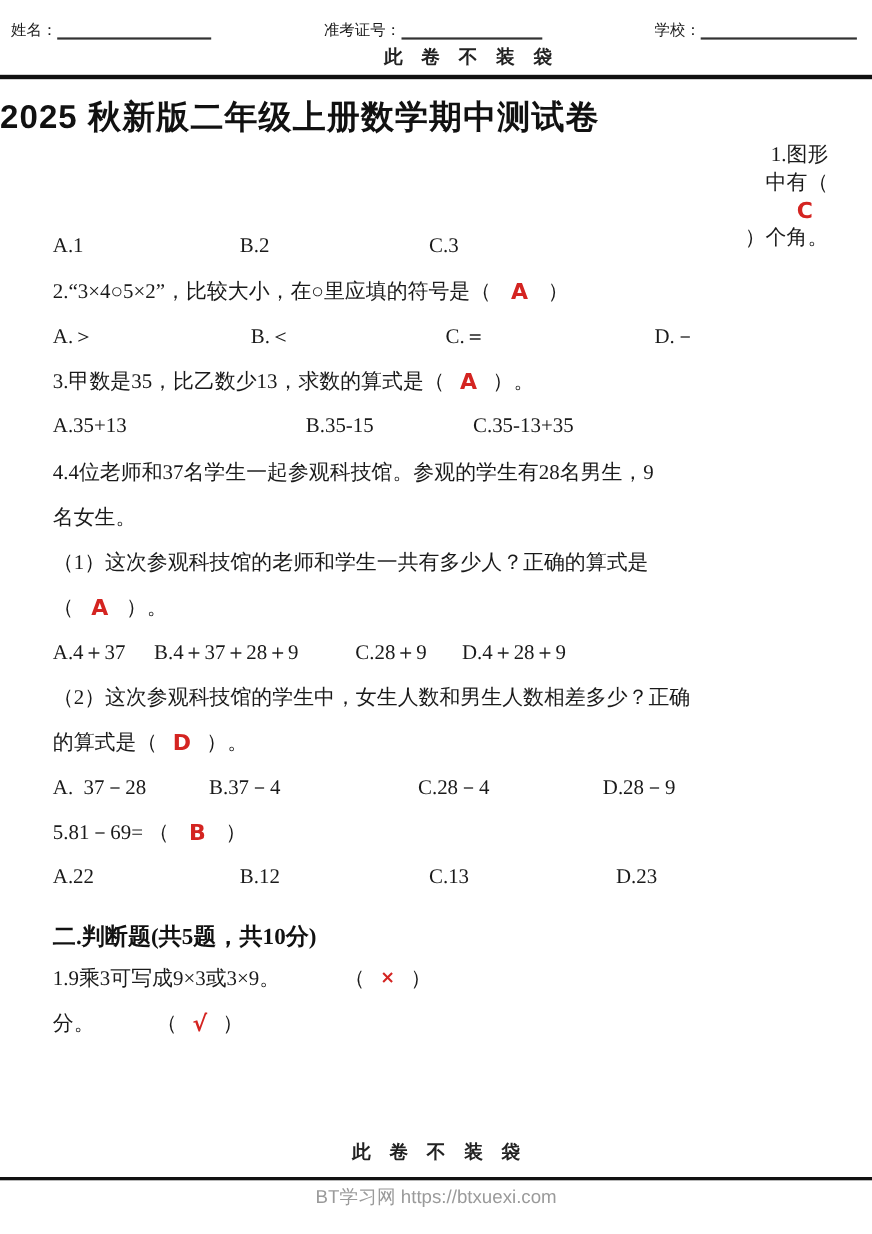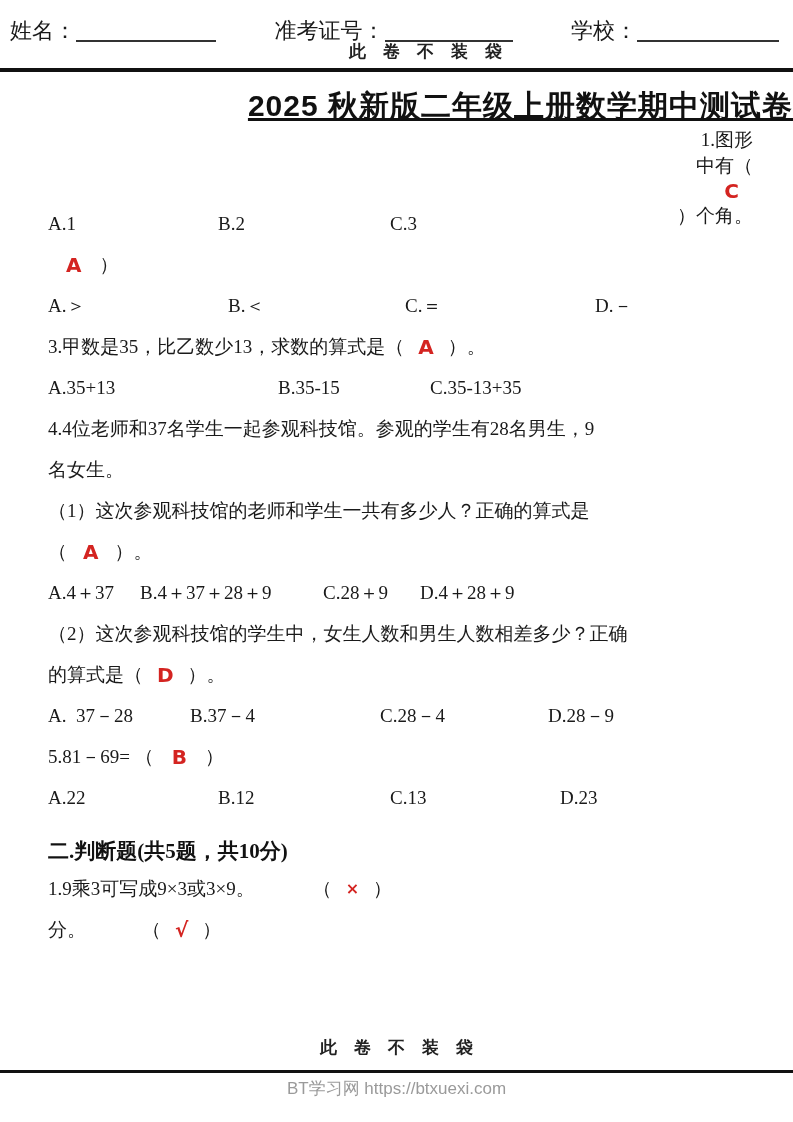--- a/index.html
+++ b/index.html
@@ -5,34 +5,34 @@
   html,body{margin:0;padding:0;background:#ffffff;}
   body{
     width:793px;height:1122px;position:relative;overflow:hidden;
     font-family:"Liberation Serif","DejaVu Serif",serif;
     color:#1a1a1a;font-size:19px;
   }
   .page{position:relative;width:793px;height:1122px;}
 
   
   .topbar{position:relative;height:68px;border-bottom:4px solid #111;}
-  .topbar-row{display:flex;justify-content:space-between;padding:16px 14px 0 10px;font-size:22px;}
+  .topbar-row{display:flex;justify-content:space-between;padding:16px 14px 0 10px;font-size:14px;}
   .blank-line{display:inline-block;border-bottom:2px solid #333;height:18px;vertical-align:-4px;}
   .blank-name{width:140px;}
   .blank-ticket{width:128px;}
   .blank-school{width:142px;}
   .seal-top{
     position:absolute;top:40px;left:0;right:0;text-align:center;
     font-weight:bold;font-size:17px;color:#222;margin-left:58px;
   }
 
   
   .title{
-    text-align:right;margin-top:14px;font-size:30px;font-weight:bold;
-    font-family:"Liberation Sans","DejaVu Sans",sans-serif;letter-spacing:1px;color:#111;text-decoration:underline;
+    text-align:left;margin-top:14px;font-size:30px;font-weight:bold;
+    font-family:"Liberation Sans","DejaVu Sans",sans-serif;letter-spacing:1px;color:#111;
   }
 
   
   .content{padding:0 40px 0 48px;}
   .sec-heading{font-size:21px;font-weight:bold;margin-top:16px;height:34px;display:flex;align-items:center;color:#111;}
   .line{height:41px;display:flex;align-items:center;white-space:pre;}
   .q1-line{height:70px;align-items:flex-end;padding-bottom:6px;flex-direction:column;}
   .ans{
     color:#d42421;font-weight:bold;margin:0 14px;
     font-family:"DejaVu Sans","Liberation Sans",sans-serif;font-size:20px;
@@ -76,21 +76,21 @@
         <line x1="3" y1="58" x2="70" y2="1" stroke="#4a4a4a" stroke-width="1.6"></line>
       </svg><span>中有（</span><span class="ans">C</span><span>）个角。</span>
     </div>
     <div class="line opts">
       <span style="width:170px">A.1</span>
       <span style="width:172px">B.2</span>
       <span>C.3</span>
     </div>
 
     <div class="line">
-      <span class="ans" style="margin:0 18px">A</span><span>）</span>
+      <span>2.“3×4○5×2”，比较大小，在○里应填的符号是（</span><span class="ans" style="margin:0 18px">A</span><span>）</span>
     </div>
     <div class="line opts">
       <span style="width:180px">A.＞</span>
       <span style="width:177px">B.＜</span>
       <span style="width:190px">C.＝</span>
       <span>D.－</span>
     </div>
 
     <div class="line">
       <span>3.甲数是35，比乙数少13，求数的算式是（</span><span class="ans">A</span><span>）。</span>

